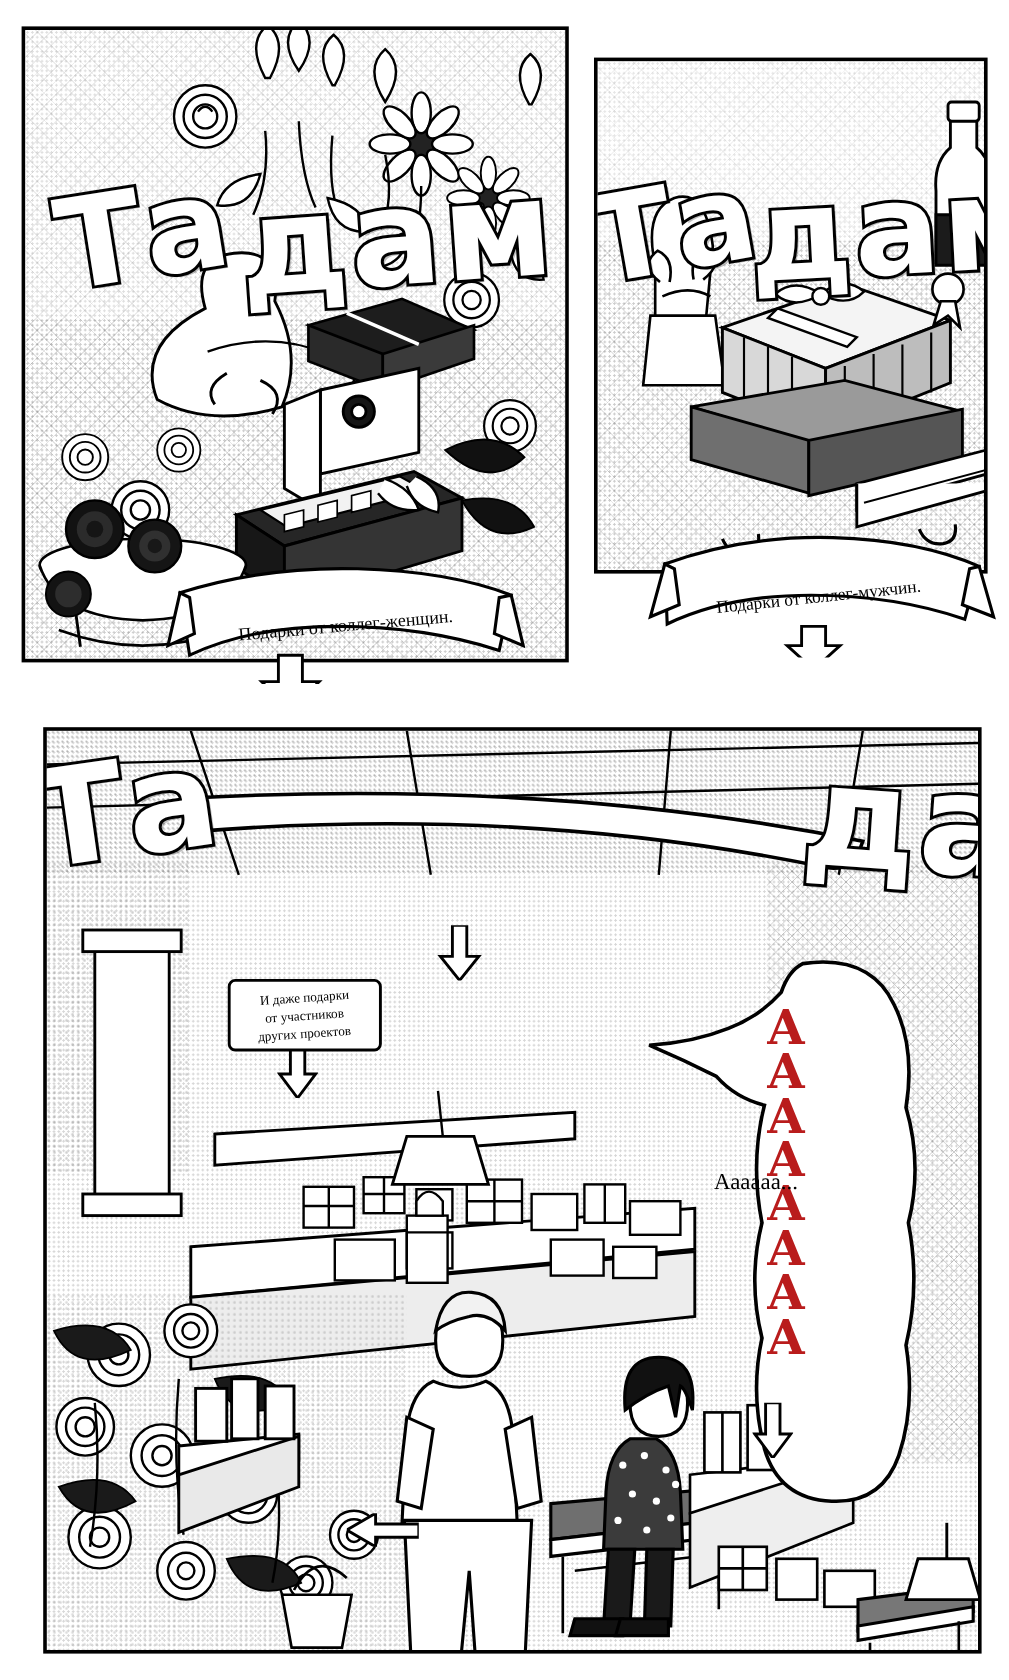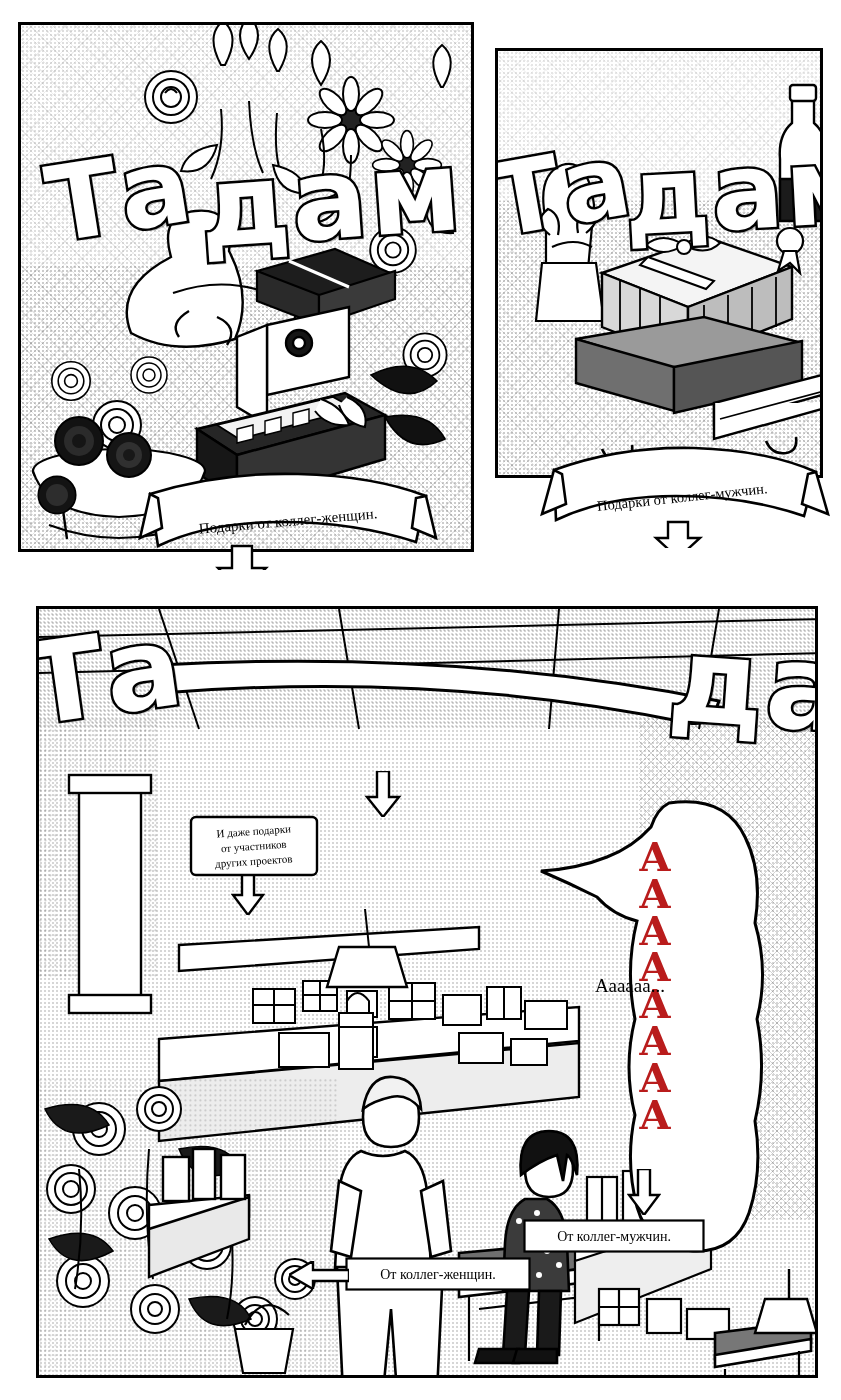--- a/index.html
+++ b/index.html
@@ -612,39 +612,27 @@
                  q26 -10 44 -30
                  q6 -18 18 -24z" fill="#fff" stroke="#000" stroke-width="3"></path>
       </svg>
       <div class="scream-text" style="left:112px; top:44px; width:48px; font-size:40px; word-break:break-all;">АААААААА</div>
     </div>
 
     <div style="position:absolute; left:556px; top:366px; width:110px; height:28px; font-family:'Liberation Serif',serif; font-size:19px; color:#000000;">
       <span>Аааааа...</span>
     </div>
 
-    <div style="position:absolute; left:484px; top:610px; width:182px; height:34px;">
-      <svg width="182" height="34" viewBox="0 0 182 34">
-        <rect x="1.5" y="1.5" width="179" height="31" fill="#fff" stroke="#000" stroke-width="2.2"></rect>
-        <text x="91" y="22" text-anchor="middle" font-family="Liberation Serif, serif" font-size="14" fill="#000">От коллег-мужчин.</text>
-      </svg>
-    </div>
 
     <div class="arrow" style="left:588px; top:560px;">
       <svg width="34" height="46" viewBox="0 0 34 46">
         <path d="M11 0 l12 0 l0 26 l9 0 l-15 20 l-15 -20 l9 0z" fill="#fff" stroke="#000" stroke-width="2.4"></path>
       </svg>
     </div>
 
-    <div style="position:absolute; left:306px; top:648px; width:186px; height:34px;">
-      <svg width="186" height="34" viewBox="0 0 186 34">
-        <rect x="1.5" y="1.5" width="183" height="31" fill="#fff" stroke="#000" stroke-width="2.2"></rect>
-        <text x="93" y="22" text-anchor="middle" font-family="Liberation Serif, serif" font-size="14" fill="#000">От коллег-женщин.</text>
-      </svg>
-    </div>
 
     <div class="arrow" style="left:250px; top:652px;">
       <svg width="60" height="28" viewBox="0 0 60 28">
         <path d="M60 9 l0 11 l-36 0 l0 8 l-24 -14 l24 -14 l0 9z" fill="#fff" stroke="#000" stroke-width="2.4"></path>
       </svg>
     </div>
   </div>
 
 </div>
 

